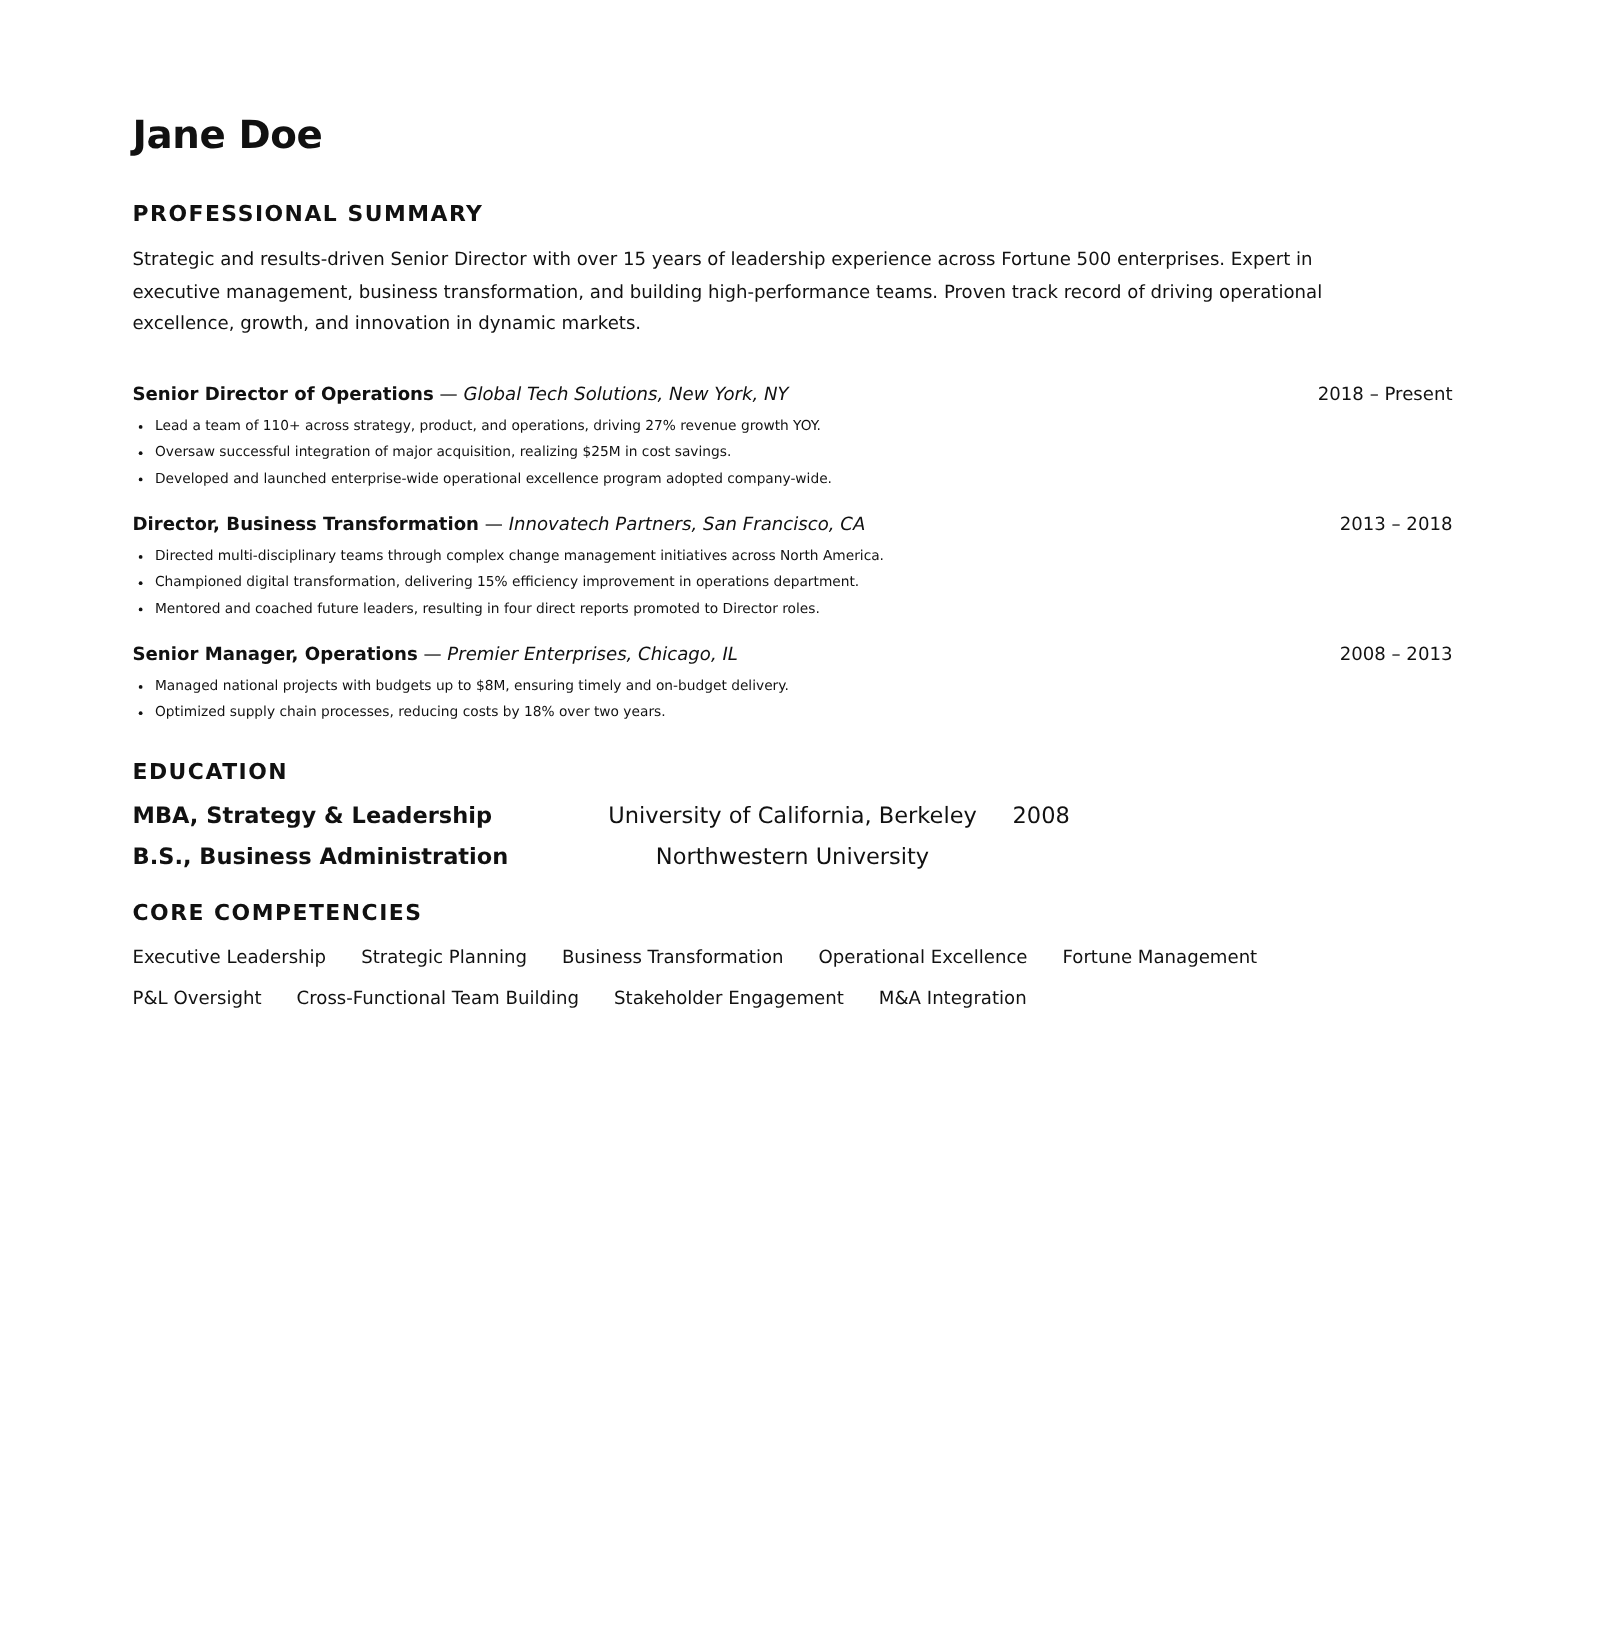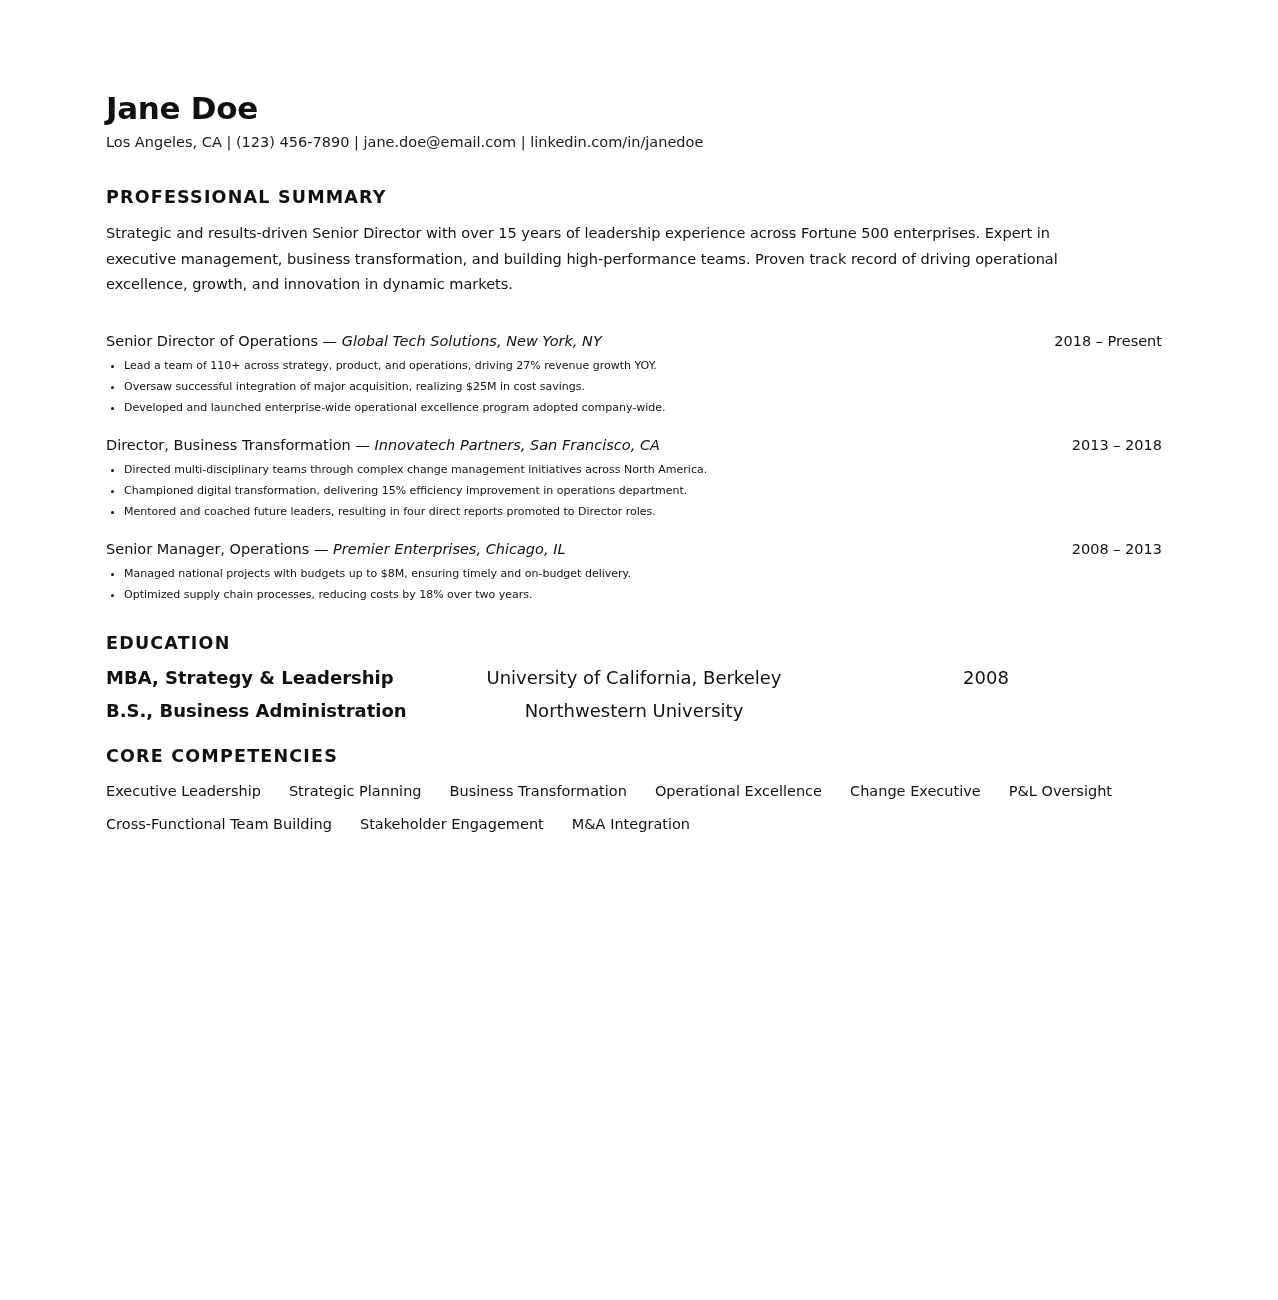--- a/index.html
+++ b/index.html
@@ -12,40 +12,39 @@
   .name { font-size: 31px; font-weight: 700; letter-spacing: -0.3px; margin: 0; line-height: 40px; }
   .contact { font-size: 14.5px; line-height: 22px; margin-top: 3px; color: #1a1a1a; }
   .section { margin-top: 32px; }
   .section-title {
     font-size: 17.5px; font-weight: 700; letter-spacing: 1.2px; text-transform: uppercase;
     margin: 0 0 12px 0; line-height: 24px;
   }
   .summary { font-size: 14.5px; line-height: 25.5px; margin: 0; padding-right: 40px; }
   .job { margin-bottom: 16px; }
   .job-header { display: flex; justify-content: space-between; align-items: baseline; font-size: 14.5px; line-height: 22px; margin-bottom: 3px; }
-  .job-title { font-weight: 400; }
+  .job-title { font-weight: 700; }
   .job-company { font-style: italic; }
   .job-dates { white-space: nowrap; }
   ul.bullets { margin: 0; padding: 0 0 0 18px; font-size: 11px; line-height: 21px; }
   ul.bullets li { margin: 0; }
   .edu-row { display: grid; grid-template-columns: 1fr 1fr 1fr; font-size: 18px; line-height: 22px; margin-bottom: 11px; }
   .edu-degree { font-weight: 700; }
   .edu-school { text-align: center; }
-  .edu-year { text-align: center; }
+  .edu-year { text-align: left; }
   .skills { display: flex; flex-wrap: wrap; font-size: 14.5px; line-height: 22px; max-width: 1040px; }
   .skill { margin-right: 28px; margin-bottom: 11px; }
 </style>
 </head>
 <body>
 
 <div class="page">
 
   <header>
     <h1 class="name">Jane Doe</h1>
-    <div class="contact">Los Angeles, CA | (123) 456-7890 | jane.doe@email.com | linkedin.com/in/janedoe</div>
   </header>
 
   <section class="section">
     <h2 class="section-title">PROFESSIONAL SUMMARY</h2>
     <p class="summary">Strategic and results-driven Senior Director with over 15 years of leadership experience across Fortune 500 enterprises. Expert in executive management, business transformation, and building high-performance teams. Proven track record of driving operational excellence, growth, and innovation in dynamic markets.</p>
   </section>
 
   <section class="section">
 
     <div class="job">
@@ -103,21 +102,21 @@
     </div>
   </section>
 
   <section class="section" style="margin-top:22px">
     <h2 class="section-title">CORE COMPETENCIES</h2>
     <div class="skills">
       <span class="skill">Executive Leadership</span>
       <span class="skill">Strategic Planning</span>
       <span class="skill">Business Transformation</span>
       <span class="skill">Operational Excellence</span>
-      <span class="skill">Change Executive</span>
+      <span class="skill">Fortune Management</span>
       <span class="skill">P&amp;L Oversight</span>
       <span class="skill">Cross-Functional Team Building</span>
       <span class="skill">Stakeholder Engagement</span>
       <span class="skill">M&amp;A Integration</span>
     </div>
   </section>
 
 </div>
 
 </body></html>

